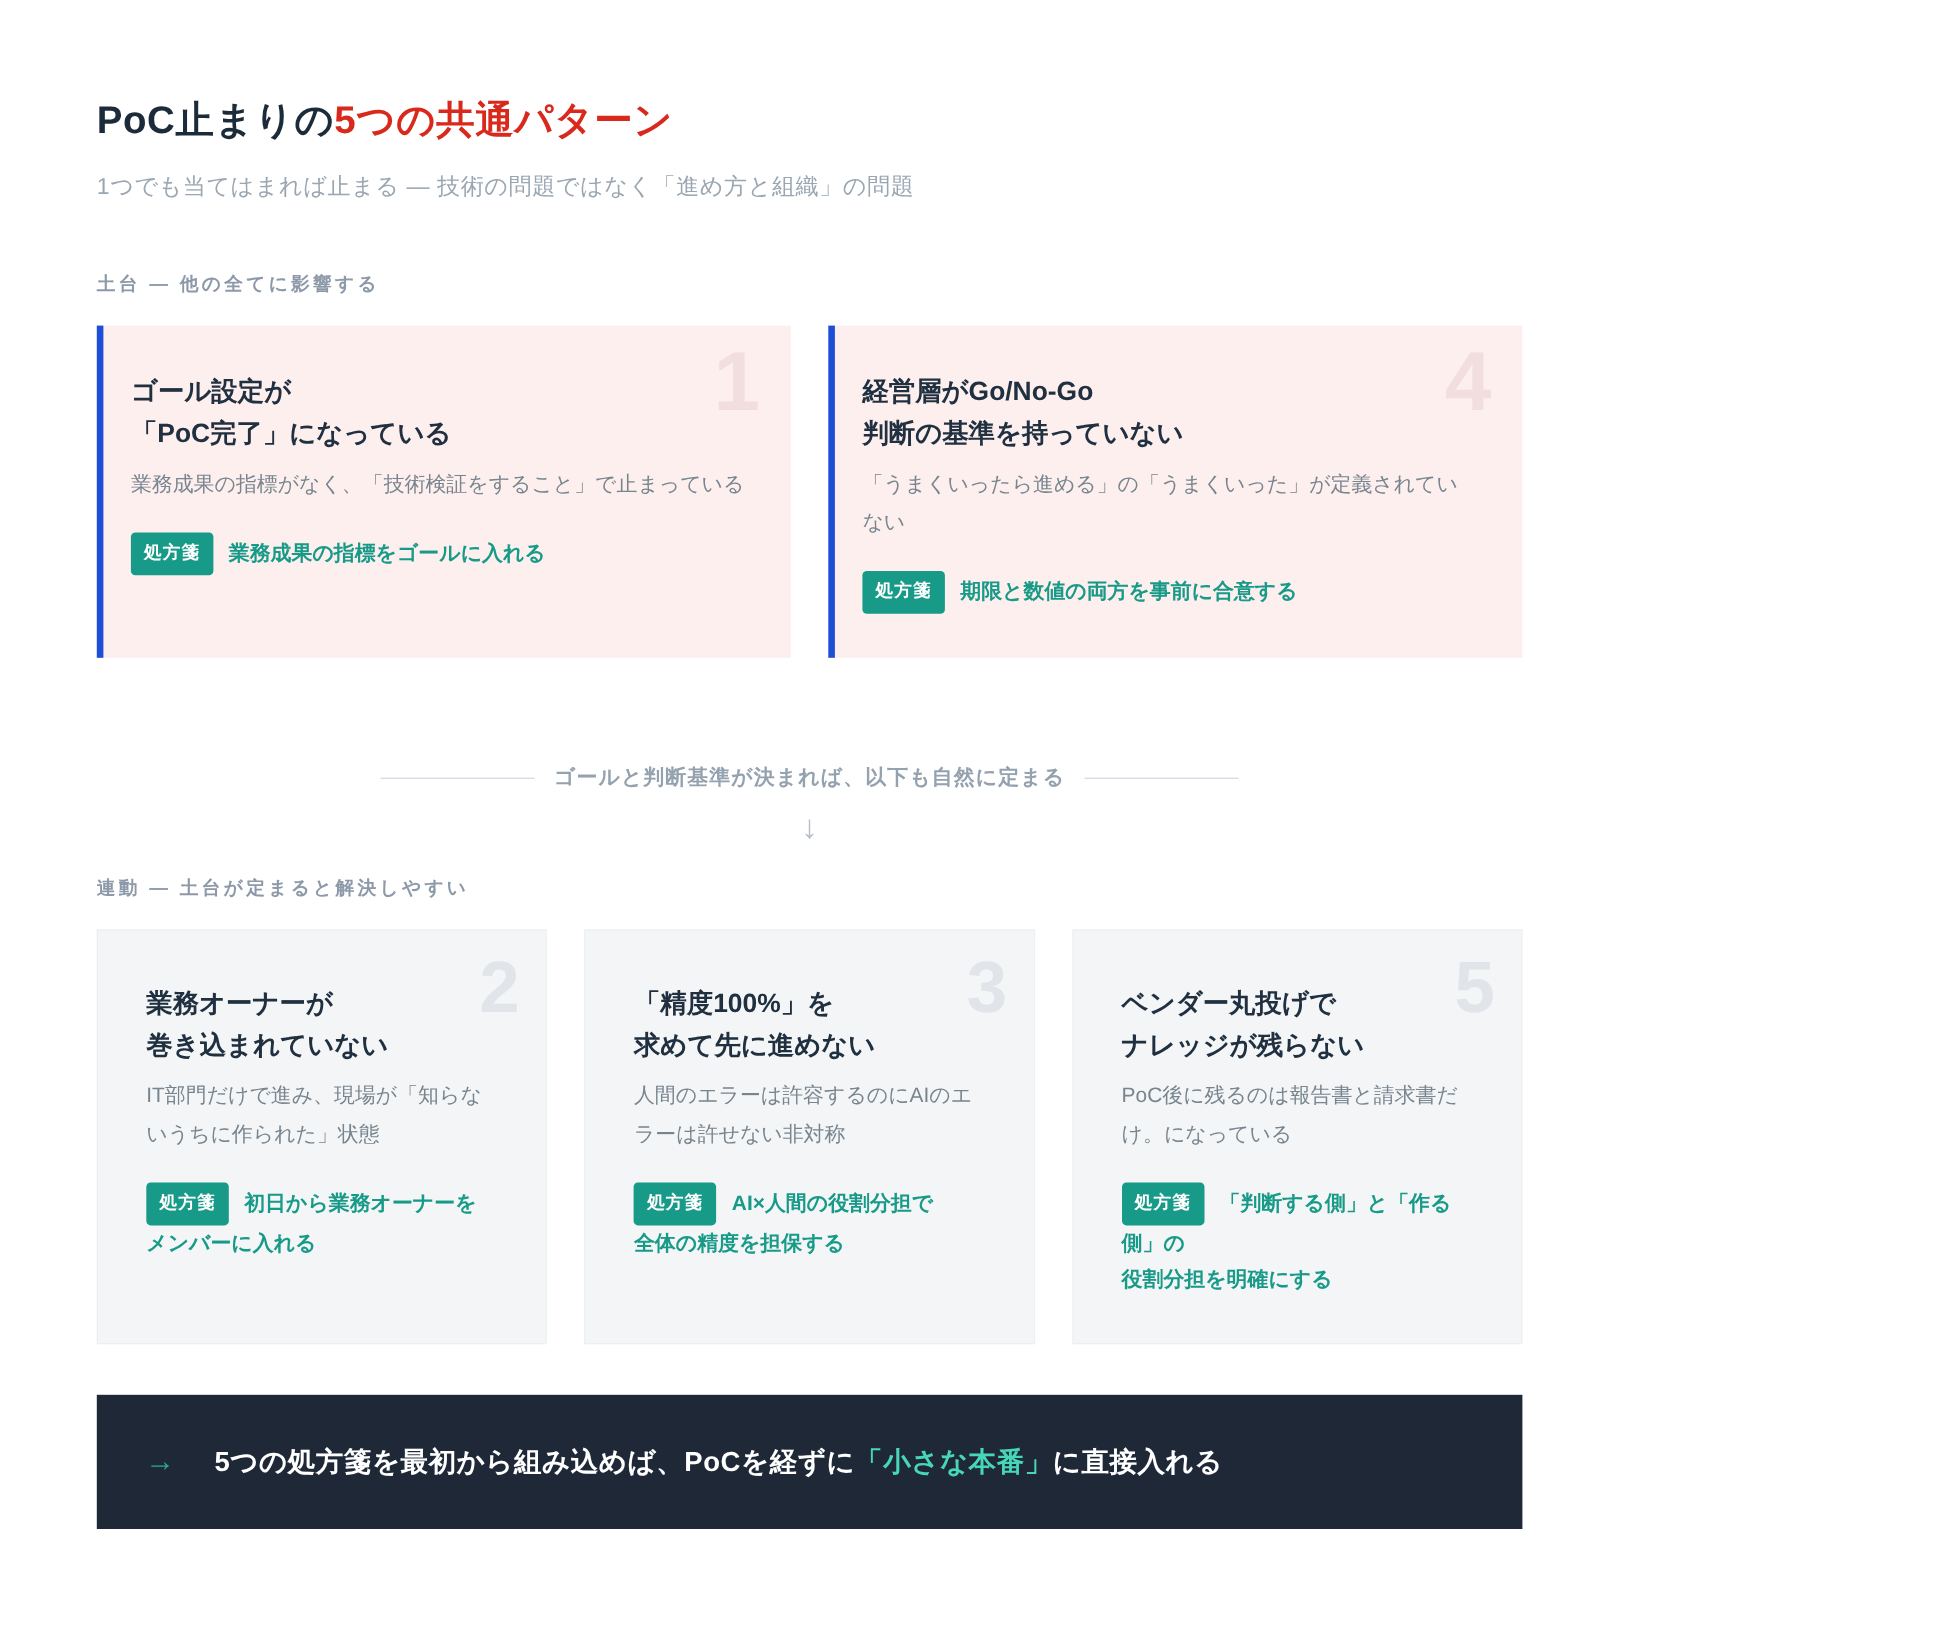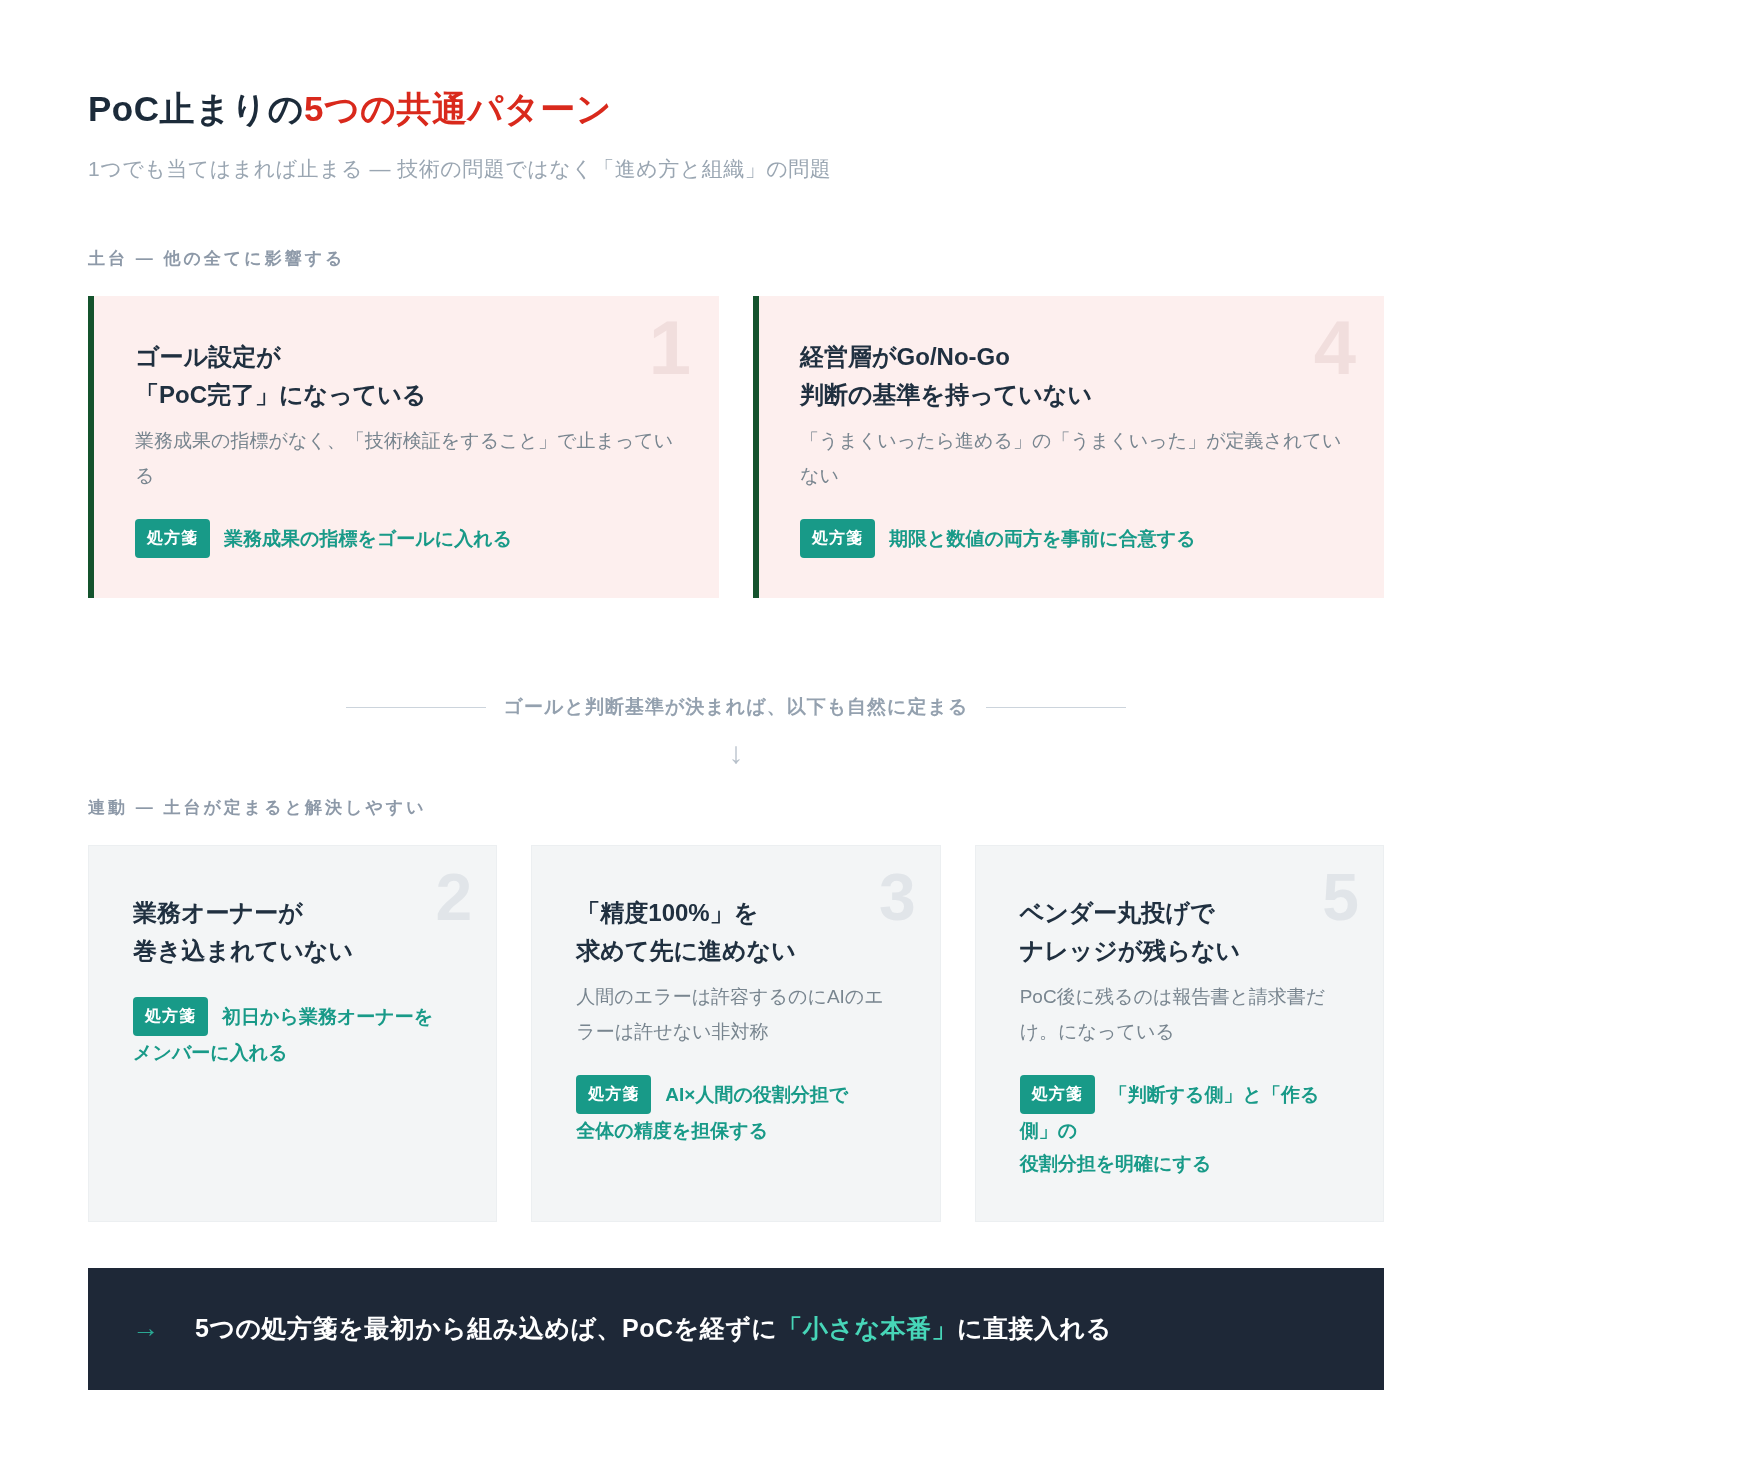--- a/index.html
+++ b/index.html
@@ -56,23 +56,23 @@
   .card {
     position: relative;
     background: #f3f5f6;
     border: 1px solid #eceff1;
     padding: 42px 40px 40px 44px;
     flex: 1;
   }
   .card.pink {
     background: #fdefee;
     border: none;
-    border-left: 6px solid #14532d;
+    border-left: 6px solid #1d4ed8;
     min-height: 273px;
-    padding-left: 41px;
+    padding-left: 25px;
   }
   .card.gray { min-height: 372px; padding-top: 48px; }
 
   .card-number {
     position: absolute;
     top: 6px;
     right: 28px;
     font-size: 76px;
     font-weight: 700;
     line-height: 1.2;
@@ -214,20 +214,21 @@
     <div class="down-arrow">↓</div>
 
     <div class="section-label linked">連動 — 土台が定まると解決しやすい</div>
 
     <div class="cards-row">
 
       <section class="card gray">
         <div class="card-number">2</div>
         <h3 class="card-title">業務オーナーが
 巻き込まれていない</h3>
+        <p class="card-desc">IT部門だけで進み、現場が「知らないうちに作られた」状態</p>
         <div class="rx-row">
           <span class="rx-badge">処方箋</span><span class="rx-text">初日から業務オーナーを
 メンバーに入れる</span>
         </div>
       </section>
 
       <section class="card gray">
         <div class="card-number">3</div>
         <h3 class="card-title">「精度100%」を
 求めて先に進めない</h3>

